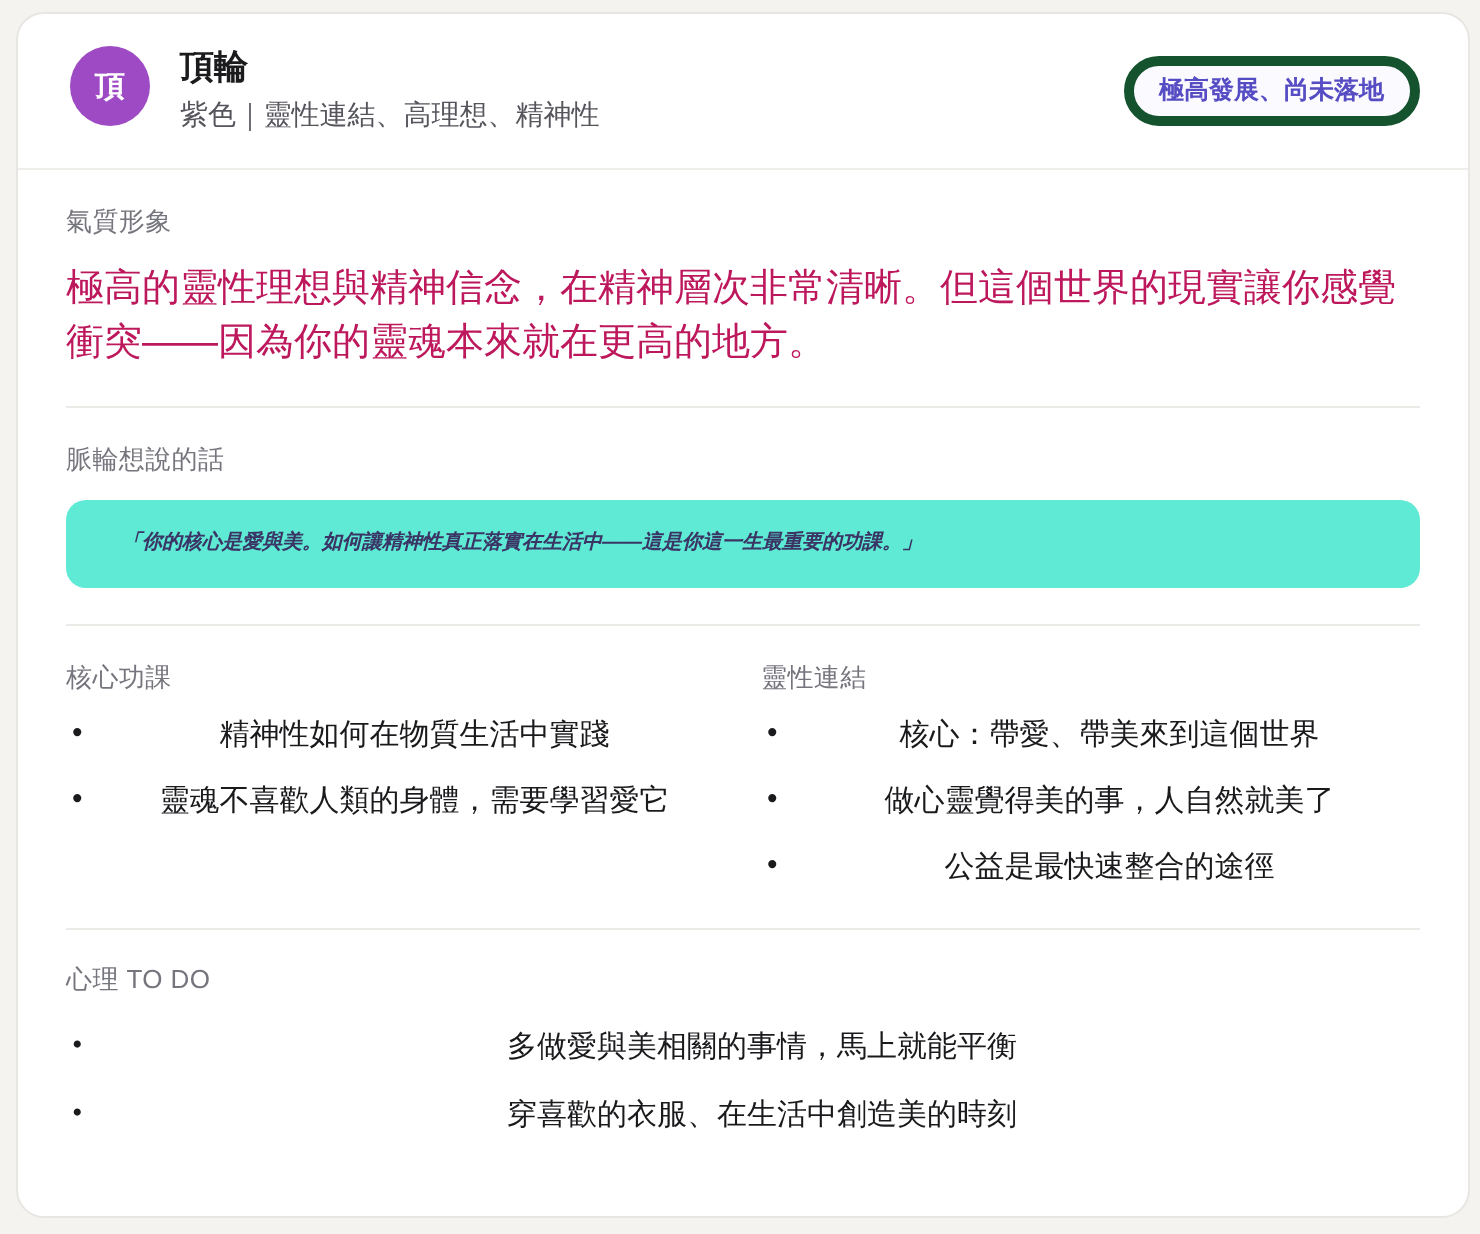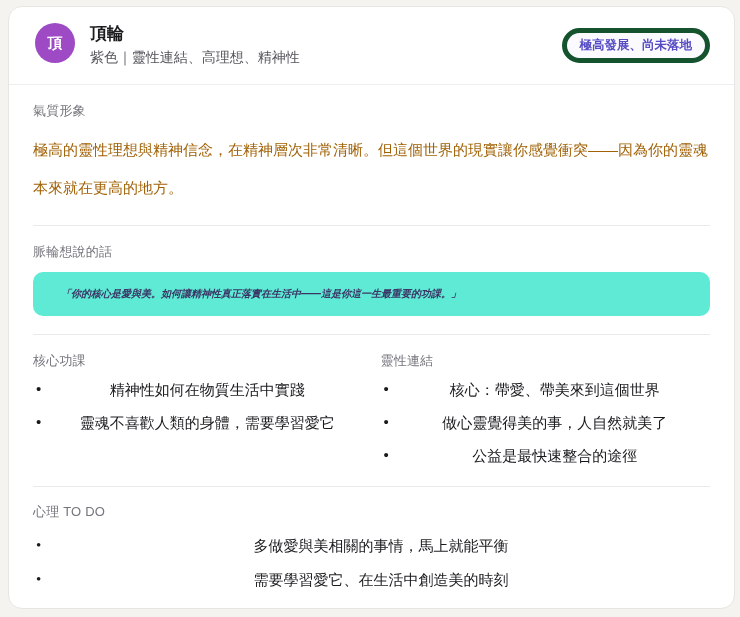--- a/index.html
+++ b/index.html
@@ -52,23 +52,23 @@
   }
   
   .section { padding:17px 24px 18px; }
   .section-label {
     font-size:13px;
     color:#75757d;
     margin-bottom:11px;
     letter-spacing:0.2px;
   }
   .body-text {
-    font-size:15px;
-    line-height:38px;
-    color:#a16207;
+    font-size:19px;
+    line-height:27px;
+    color:#be185d;
   }
   .divider { border-top:1px solid #eceae7; margin:0 24px; }
   
   .quote-box {
     background:#5eead4;
     border-radius:10px;
     padding:15px 28px;
     font-style:italic;
     font-weight:700;
     font-size:10px;
@@ -148,18 +148,18 @@
       </ul>
     </div>
   </div>
 
   <div class="divider"></div>
 
   <div class="section todo-section">
     <div class="section-label">心理 TO DO</div>
     <ul class="bullet-list">
       <li>多做愛與美相關的事情，馬上就能平衡</li>
-      <li>需要學習愛它、在生活中創造美的時刻</li>
+      <li>穿喜歡的衣服、在生活中創造美的時刻</li>
 
     </ul>
   </div>
 
 </div>
 
 </body></html>

